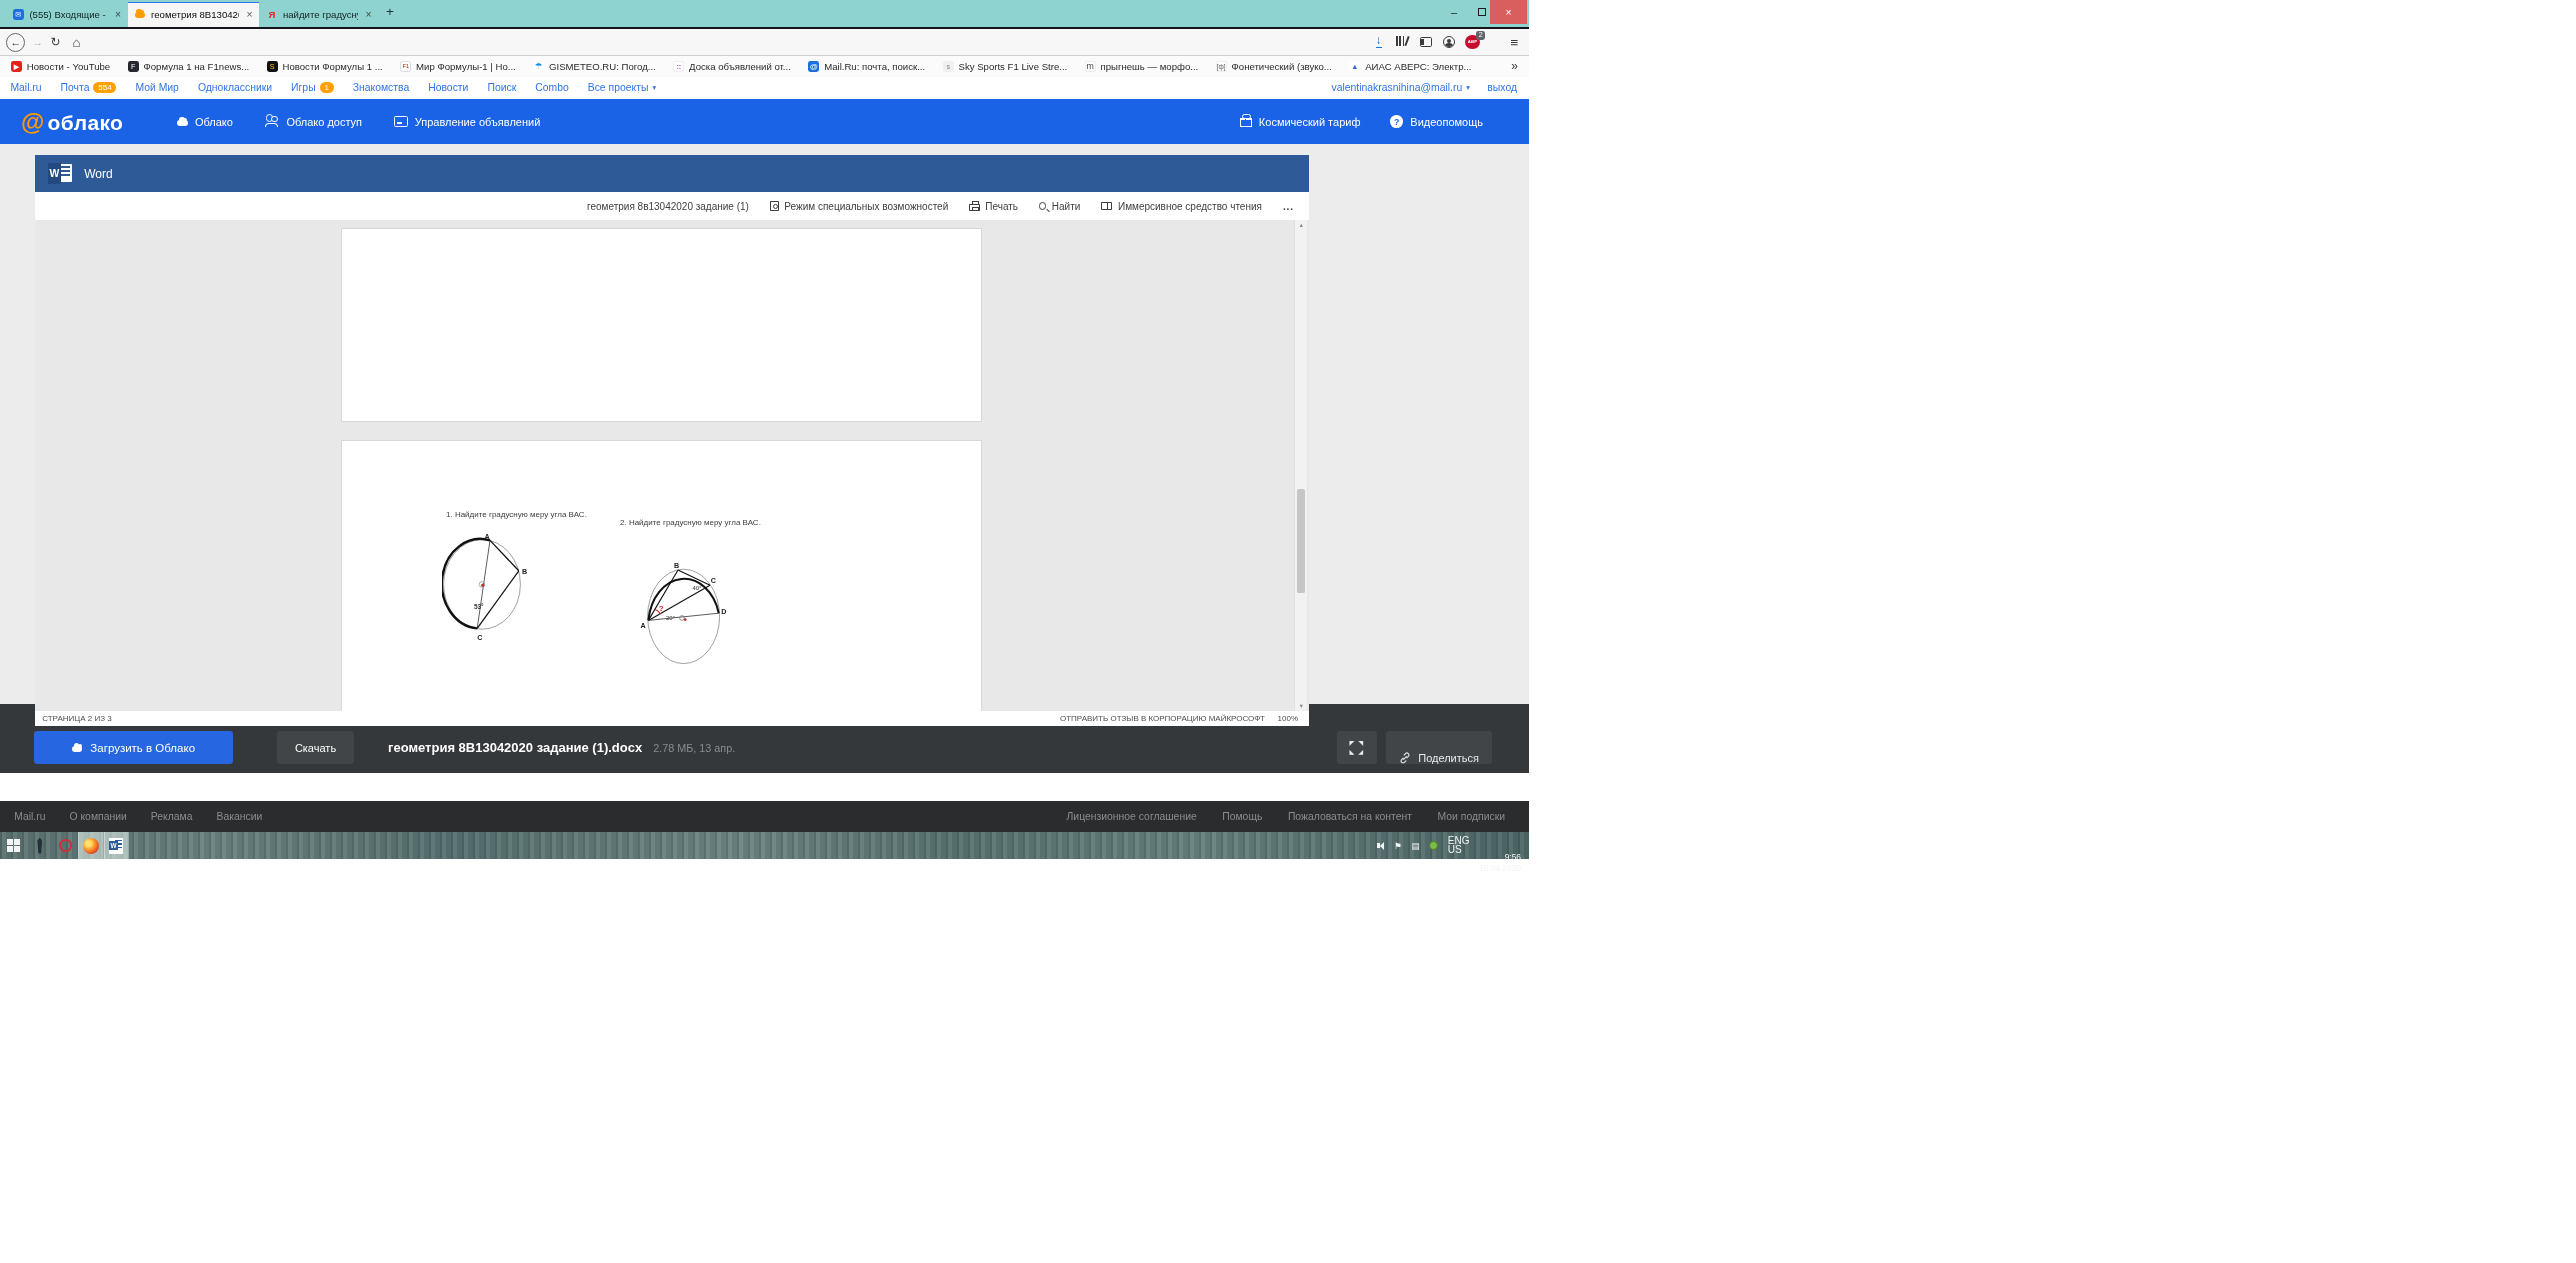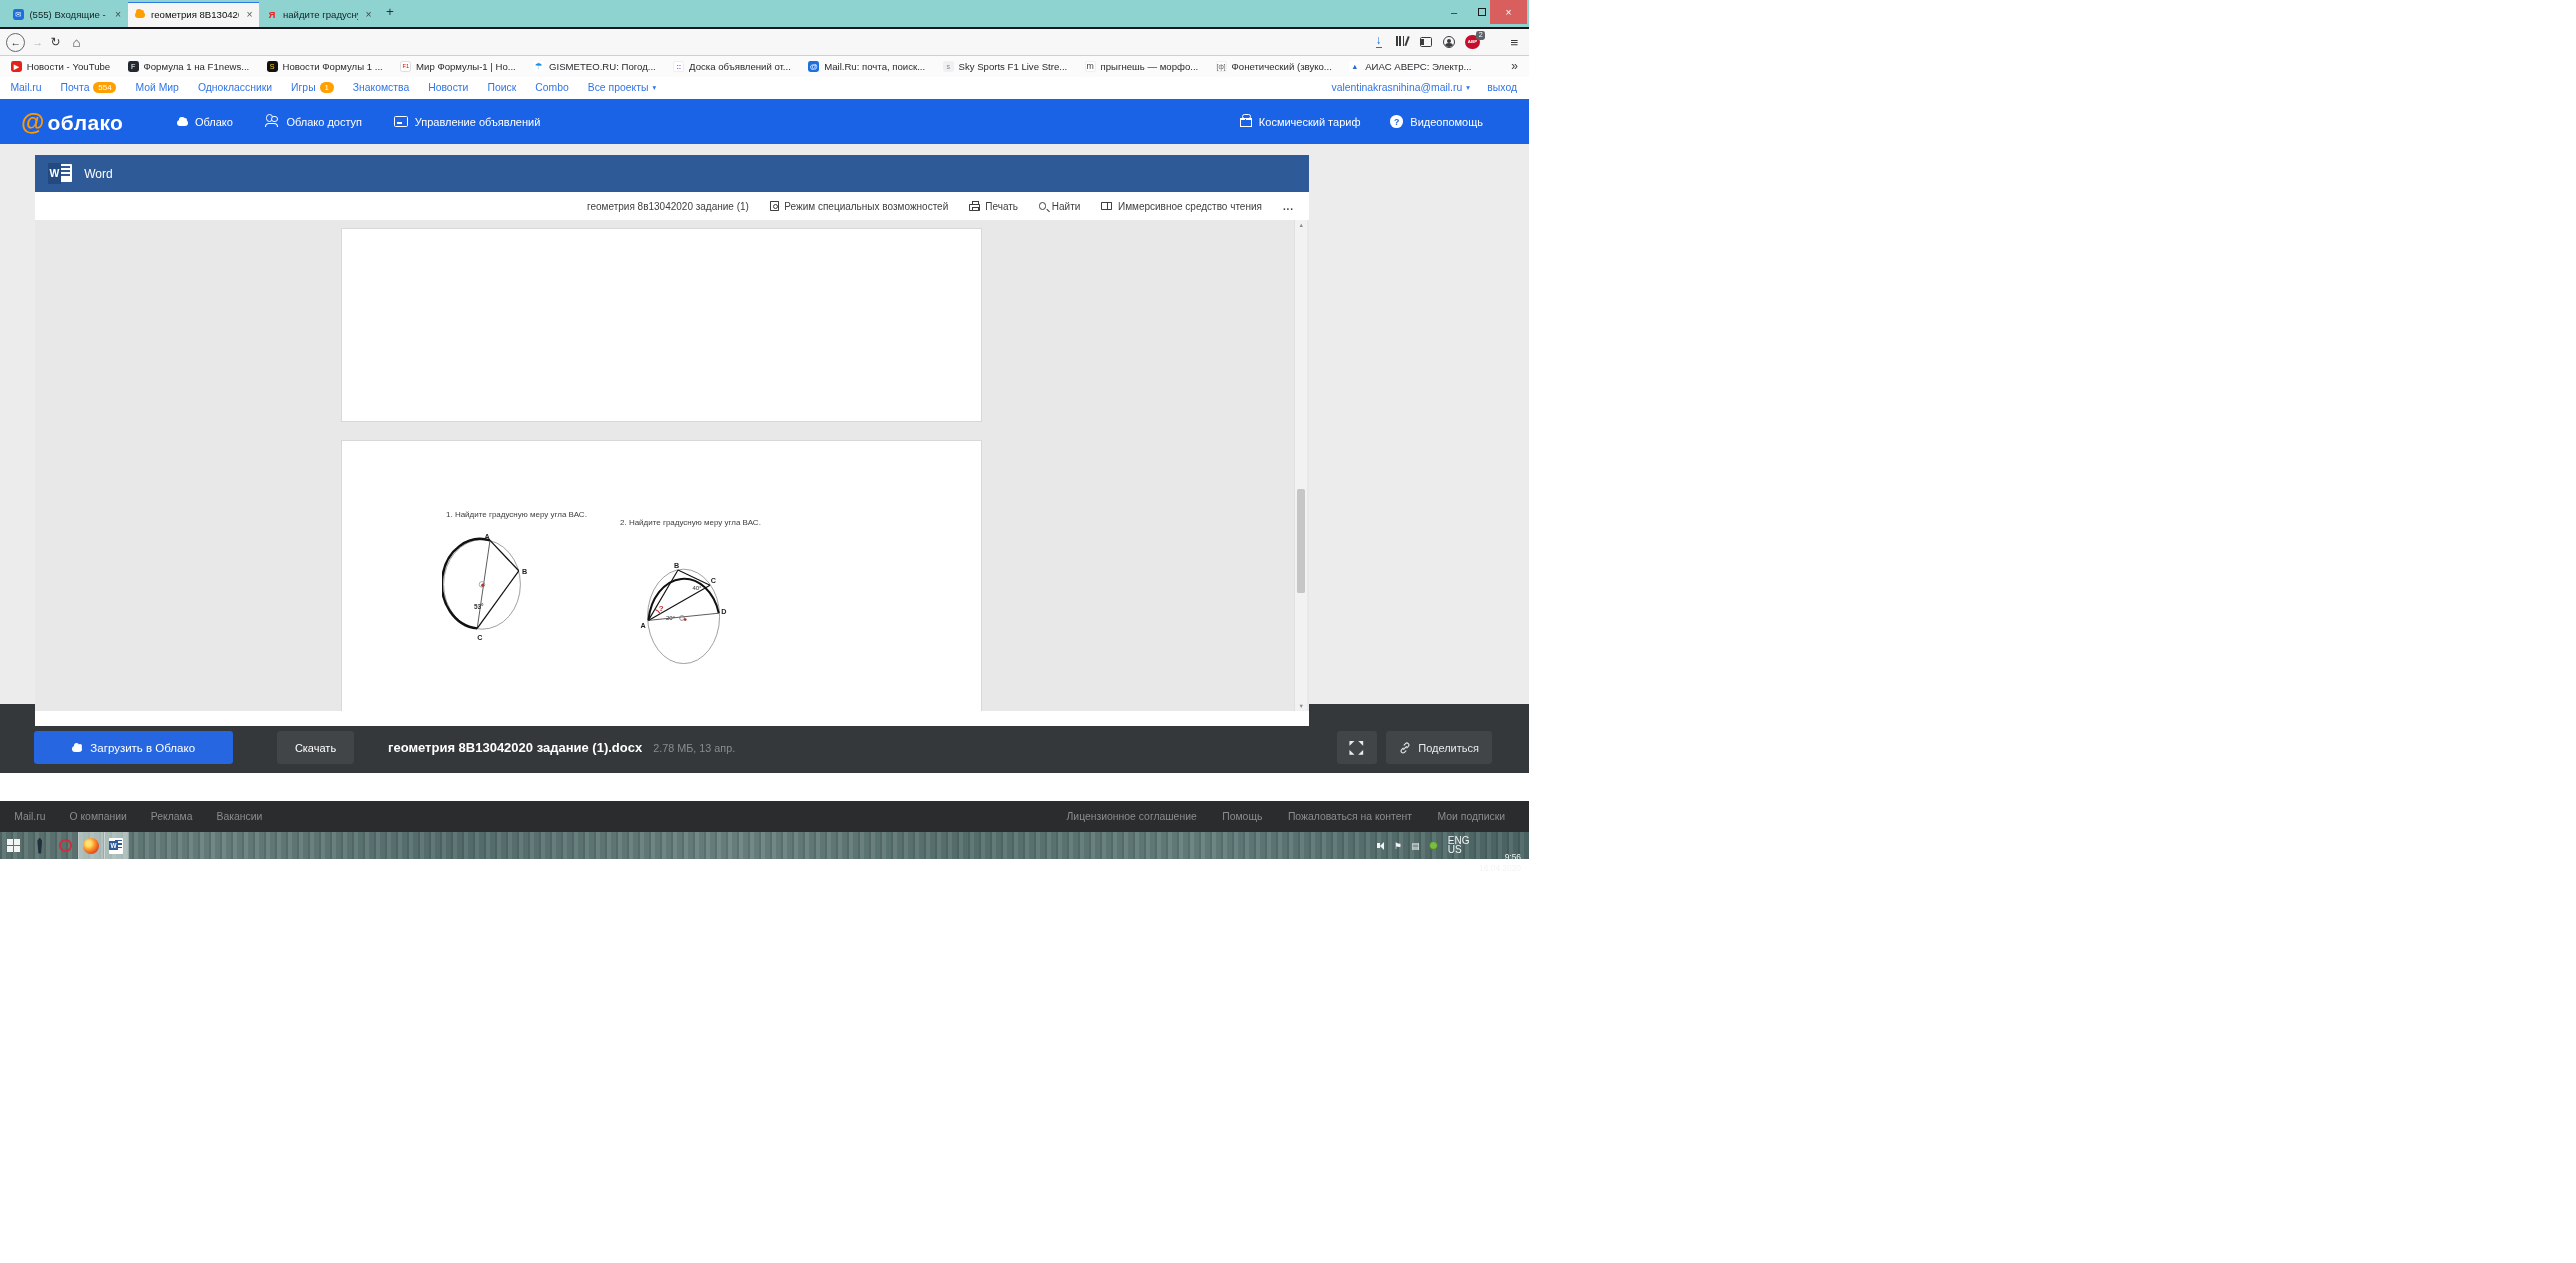--- a/index.html
+++ b/index.html
@@ -129,21 +129,21 @@
   .fig text { font-family:"Liberation Sans", sans-serif; }
 
   
   .btn-upload { position:absolute; left:34px; top:731px; width:199px; height:33px; background:#2666e0; border-radius:3.2px; color:#fff; display:flex; align-items:center; justify-content:center; gap:8px; font-size:11.5px; z-index:3; }
   .btn-dl { position:absolute; left:277px; top:731px; width:77px; height:33px; background:#414548; border-radius:3.2px; color:#fff; display:flex; align-items:center; justify-content:center; font-size:11px; z-index:3; }
   .dl-file { position:absolute; left:388px; top:731px; height:33px; display:flex; align-items:center; gap:11px; z-index:3; }
   .dl-name { color:#fff; font-weight:bold; font-size:13px; }
   .dl-meta { color:#878c90; font-size:10.8px; }
   .btn-fs { position:absolute; left:1337px; top:731px; width:40px; height:33px; background:#414548; border-radius:3.2px; z-index:3; display:flex; align-items:center; justify-content:center; }
   .fs-grid { display:grid; grid-template-columns:6.4px 6.4px; gap:2.4px; color:#e8eaeb; font-size:6.4px; line-height:6.4px; }
-  .btn-share { position:absolute; left:1386px; top:731px; width:106px; height:33px; background:#414548; border-radius:3.2px; color:#e8eaeb; z-index:3; display:flex; align-items:center; justify-content:center; gap:7.2px; font-size:11px; }
+  .btn-share { position:absolute; left:1386px; top:731px; width:106px; height:33px; background:#414548; border-radius:3.2px; color:#e8eaeb; z-index:3; display:flex; align-items:flex-end; justify-content:center; gap:7.2px; font-size:11px; }
 
   
   .taskbar { position:absolute; left:0; top:832px; width:1529px; height:27px;
     background:
       repeating-linear-gradient(90deg, rgba(10,20,20,.18) 0 2.4px, rgba(255,255,255,.04) 2.4px 6.4px, rgba(10,20,20,.08) 6.4px 11px),
       linear-gradient(90deg,#5c7472 0%,#6b8381 14%,#587170 30%,#6e8684 48%,#5a7371 63%,#688280 78%,#4f6867 100%);
     display:flex; align-items:center; z-index:4; }
   .tb-start { width:27px; height:27px; display:flex; align-items:center; justify-content:center; }
   .winlogo { display:grid; grid-template-columns:5.6px 5.6px; grid-template-rows:5.6px 5.6px; gap:1.2px; }
   .winlogo i { background:#f2f5f4; }
@@ -439,20 +439,27 @@
         </svg>
       </div>
 
       <div class="vscroll">
         <span class="vs-arr" style="top:1.6px;">▲</span>
         <span class="vs-thumb"></span>
         <span class="vs-arr" style="bottom:1.6px;">▼</span>
       </div>
     </div>
 
+    <div class="vstatus">
+      <span class="sp">СТРАНИЦА 2 ИЗ 3</span>
+      <span class="sr">
+        <span>ОТПРАВИТЬ ОТЗЫВ В КОРПОРАЦИЮ МАЙКРОСОФТ</span>
+        <span>100%</span>
+      </span>
+    </div>
   </div>
 
   <div class="btn-upload">
     <span style="color:#fff;"><span class="c-cloud"></span></span>
     <span>Загрузить в Облако</span>
   </div>
   <div class="btn-dl">
         <span>Скачать</span>
       </div>
   <div class="dl-file">

